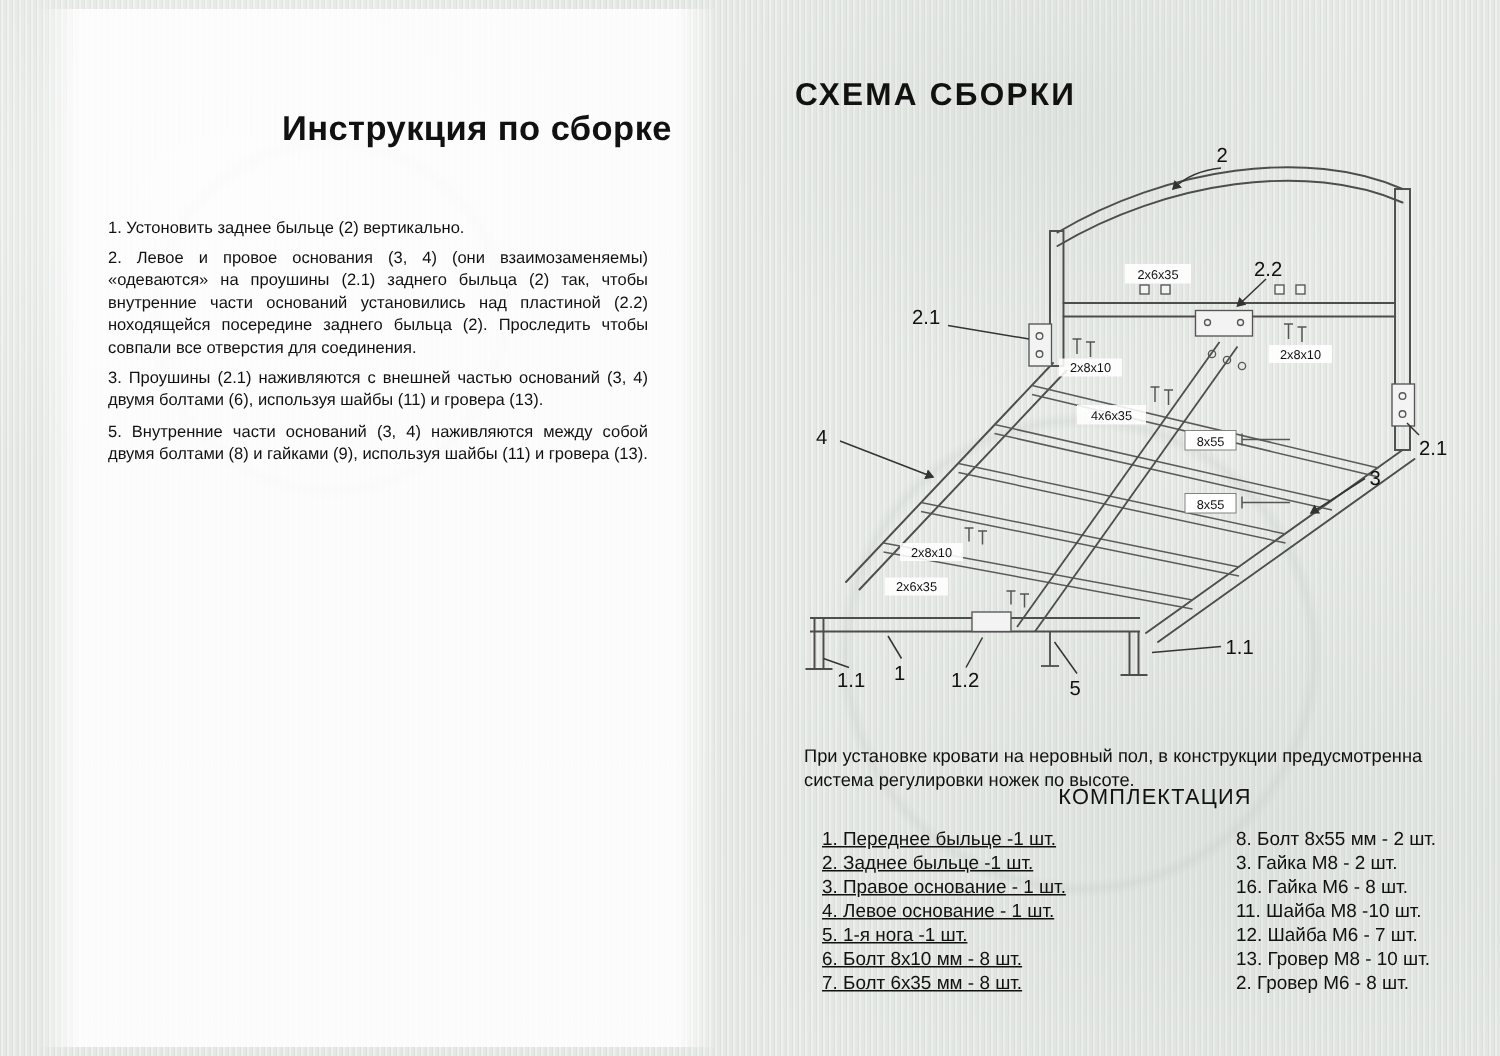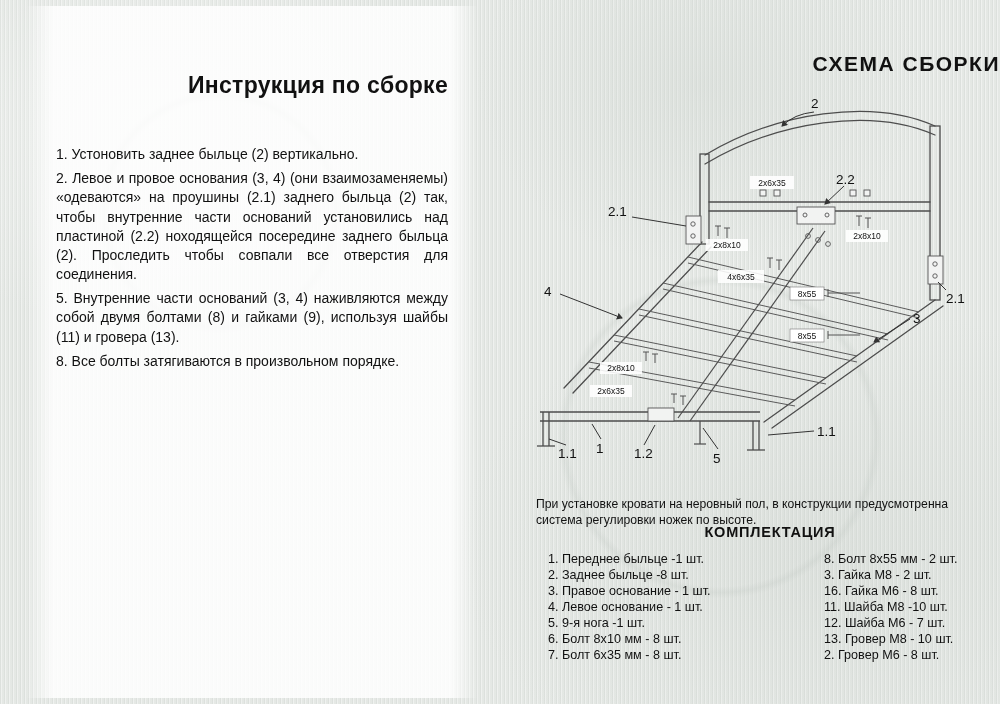--- a/index.html
+++ b/index.html
@@ -18,50 +18,50 @@
       radial-gradient(ellipse 320px 260px at 70% 12%, rgba(203,210,204,.32), transparent 70%),
       repeating-linear-gradient(90deg, rgba(176,184,178,.22) 0 1px, rgba(255,255,255,.28) 1px 2px, rgba(208,214,208,.18) 2px 4px);
   }
   .paper-left {
     position:absolute; left:26px; top:6px; width:452px; height:692px;
     background:linear-gradient(to right, rgba(255,255,255,0) 0%, rgba(255,255,255,.85) 6%,
                rgba(255,255,255,.85) 94%, rgba(255,255,255,0) 100%);
   }
   .instructions { position:absolute; left:56px; top:72px; width:392px; }
   .instr-title { font-size:23px; font-weight:bold; text-align:right; margin:0 0 46px; letter-spacing:.3px; }
-  .step { font-size:14px; line-height:1.37; text-align:justify; margin:0 0 5px; }
+  .step { font-size:11px; line-height:1.37; text-align:justify; margin:0 16px 5px; }
 
   .diagram-title {
-    position:absolute; left:530px; top:52px; width:470px; text-align:right;
+    position:absolute; left:530px; top:52px; width:470px; text-align:left;
     font-size:21px; font-weight:bold; letter-spacing:1.5px;
   }
   .diagram-svg { position:absolute; left:522px; top:90px; }
   .diagram-svg text { font-family:"Liberation Sans", sans-serif; fill:#111; }
   .callout-text { font-size:13.5px; }
   .size-text { font-size:8.5px; }
 
   .note { position:absolute; left:536px; top:484px; width:452px; font-size:12.2px; line-height:1.32; }
   .parts-title { position:absolute; left:560px; top:524px; width:420px; text-align:center;
-                 font-weight:bold; font-size:14.5px; letter-spacing:.8px; }
+                 font-weight:normal; font-size:14.5px; letter-spacing:.8px; }
   .parts-col { position:absolute; top:552px; font-size:12.6px; line-height:1.27; }
-  .parts-col.left { left:548px; }
+  .parts-col.left { left:548px;text-decoration:underline; }
   .parts-col.right { left:824px; }
 </style>
 </head>
 <body>
 
 <div class="texture"></div>
 <div class="paper-left"></div>
 
 <div class="instructions">
   <h1 class="instr-title">Инструкция по сборке</h1>
   <p class="step">1.  Устоновить заднее быльце (2) вертикально.</p>
   <p class="step">2.  Левое и провое основания (3, 4) (они взаимозаменяемы) «одеваются» на проушины (2.1) заднего быльца (2) так, чтобы внутренние части оснований установились над пластиной (2.2) ноходящейся посередине заднего быльца (2). Проследить чтобы совпали все отверстия для соединения.</p>
+  <p class="step">3.  Проушины (2.1) наживляются с внешней частью оснований (3, 4) двумя болтами (6), используя шайбы (11) и гровера (13).</p>
   <p class="step">5.  Внутренние части оснований (3, 4) наживляются между собой двумя болтами (8) и гайками (9), используя шайбы (11) и гровера (13).</p>
-  <p class="step">8.  Все болты затягиваются в произвольном порядке.</p>
 </div>
 
 <div class="diagram-title">СХЕМА СБОРКИ</div>
 
 <svg class="diagram-svg" width="470" height="382" viewBox="0 0 470 382" xmlns="http://www.w3.org/2000/svg">
   <defs>
     <marker id="ah" markerWidth="7" markerHeight="7" refX="5" refY="3.5" orient="auto">
       <path d="M0 0 L6 3.5 L0 7 Z" fill="#333"></path>
     </marker>
   </defs>
@@ -208,24 +208,24 @@
   <text class="callout-text" x="112" y="368">1.2</text>
   <text class="callout-text" x="191" y="373">5</text>
 </svg>
 
 <p class="note">При установке кровати на неровный пол, в конструкции предусмотренна система регулировки ножек по высоте.</p>
 
 <div class="parts-title">КОМПЛЕКТАЦИЯ</div>
 
 <div class="parts-col left">
   <div>1. Переднее быльце -1 шт.</div>
-  <div>2. Заднее быльце -8 шт.</div>
+  <div>2. Заднее быльце -1 шт.</div>
   <div>3. Правое основание - 1 шт.</div>
   <div>4. Левое основание - 1 шт.</div>
-  <div>5. 9-я нога -1 шт.</div>
+  <div>5. 1-я нога -1 шт.</div>
   <div>6. Болт 8х10 мм - 8 шт.</div>
   <div>7. Болт 6х35 мм - 8 шт.</div>
 </div>
 
 <div class="parts-col right">
   <div>8. Болт 8х55 мм - 2 шт.</div>
   <div>3. Гайка М8 - 2 шт.</div>
   <div>16. Гайка М6 - 8 шт.</div>
   <div>11. Шайба М8 -10 шт.</div>
   <div>12. Шайба М6 - 7 шт.</div>

